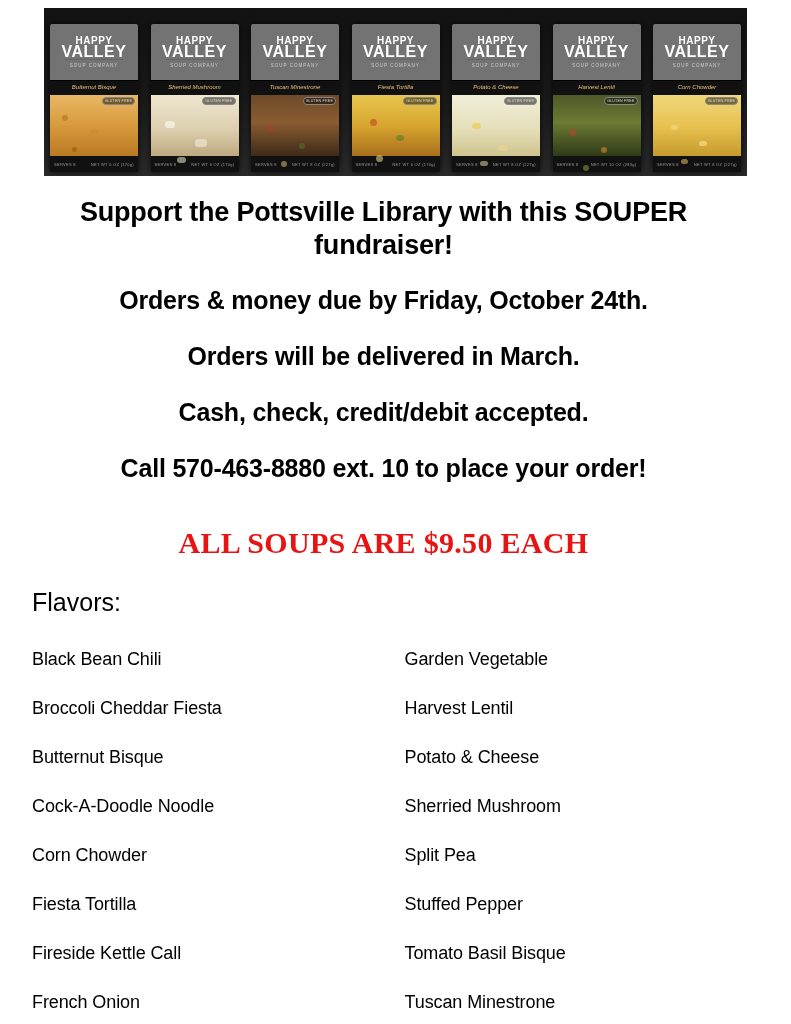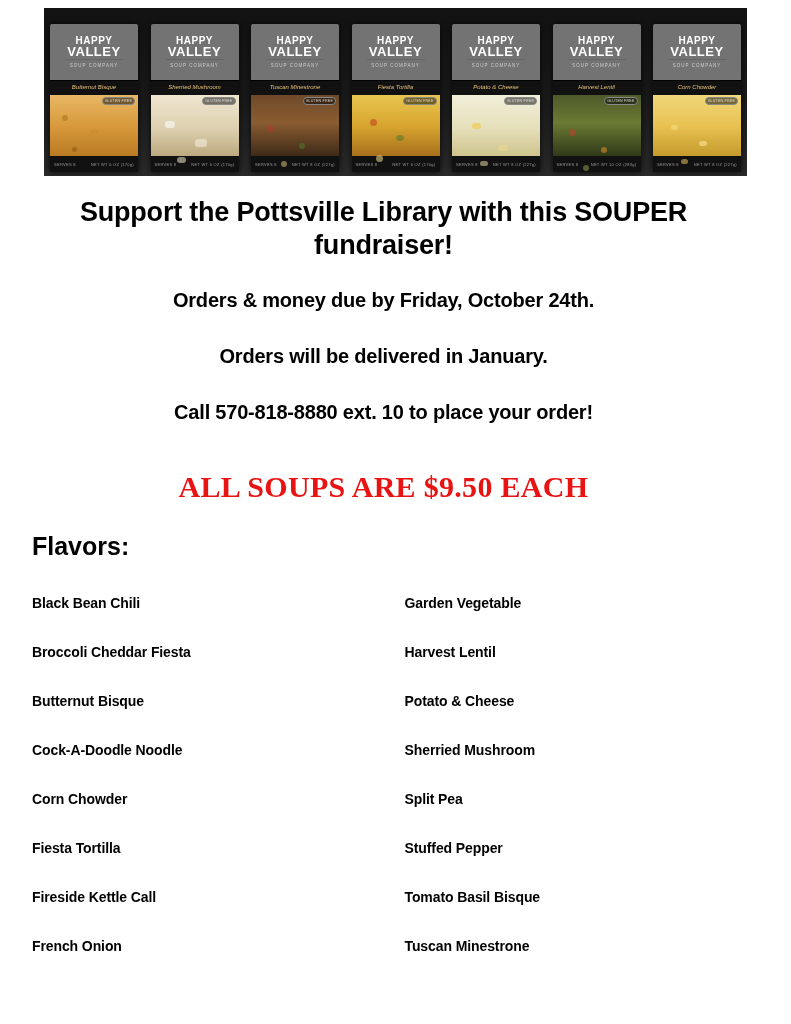--- a/index.html
+++ b/index.html
@@ -64,21 +64,21 @@
   .pkg .brand1 {
     color: #fff;
     font-size: 10px;
     font-weight: bold;
     letter-spacing: .5px;
     line-height: 10px;
     text-align: center;
   }
   .pkg .brand2 {
     color: #fff;
-    font-size: 13px;
+    font-size: 16px;
     font-weight: bold;
     letter-spacing: .5px;
     line-height: 11px;
     text-align: center;
   }
   .pkg .brand3 {
     color: #cfcfcf;
     font-size: 4.5px;
     letter-spacing: 1px;
     margin-top: 2px;
@@ -155,21 +155,21 @@
   .headline {
     text-align: center;
     font-size: 27px;
     font-weight: bold;
     line-height: 33px;
     letter-spacing: -.2px;
     margin: 10px 0 0 0;
   }
   .subline {
     text-align: center;
-    font-size: 20px;
+    font-size: 25px;
     font-weight: bold;
     line-height: 30px;
     margin-top: 23px;
     letter-spacing: -.2px;
   }
   .subline.s2 { margin-top: 26px; }
   .subline.s3 { margin-top: 26px; }
   .subline.s4 { margin-top: 26px; }
 
   .price {
@@ -177,37 +177,37 @@
     color: #e81313;
     font-family: "Liberation Serif", serif;
     font-weight: bold;
     font-size: 30px;
     letter-spacing: .3px;
     margin-top: 43px;
   }
 
   .flavors-title {
     font-size: 25px;
-    font-weight: bold;
+    font-weight: normal;
     margin: 28px 0 0 16px;
   }
 
   .flavor-cols {
     display: flex;
     margin-top: 18px;
     padding-left: 16px;
   }
   .col {
     width: 50%;
     box-sizing: border-box;
   }
   .col.right { padding-left: 13px; }
   .flavor-item {
-    font-size: 14px;
-    font-weight: bold;
+    font-size: 18px;
+    font-weight: normal;
     line-height: 49px;
     letter-spacing: -.1px;
     white-space: nowrap;
   }
 </style>
 </head>
 <body>
 
 <div class="page">
 
@@ -353,22 +353,23 @@
           <span>NET WT 8 OZ (227g)</span>
         </div>
       </div>
 
     </div>
   </div>
 
   <div class="content">
     <div class="headline">Support the Pottsville Library with this SOUPER fundraiser!</div>
     <div class="subline s1">Orders &amp; money due by Friday, October 24th.</div>
-    <div class="subline s2">Orders will be delivered in January.</div>
-    <div class="subline s4">Call 570-818-8880 ext. 10 to place your order!</div>
+    <div class="subline s2">Orders will be delivered in March.</div>
+    <div class="subline s3">Cash, check, credit/debit accepted.</div>
+    <div class="subline s4">Call 570-463-8880 ext. 10 to place your order!</div>
     <div class="price">ALL SOUPS ARE $9.50 EACH</div>
 
     <div class="flavors-title">Flavors:</div>
 
     <div class="flavor-cols">
       <div class="col left">
         <div class="flavor-item">Black Bean Chili</div>
         <div class="flavor-item">Broccoli Cheddar Fiesta</div>
         <div class="flavor-item">Butternut Bisque</div>
         <div class="flavor-item">Cock-A-Doodle Noodle</div>

